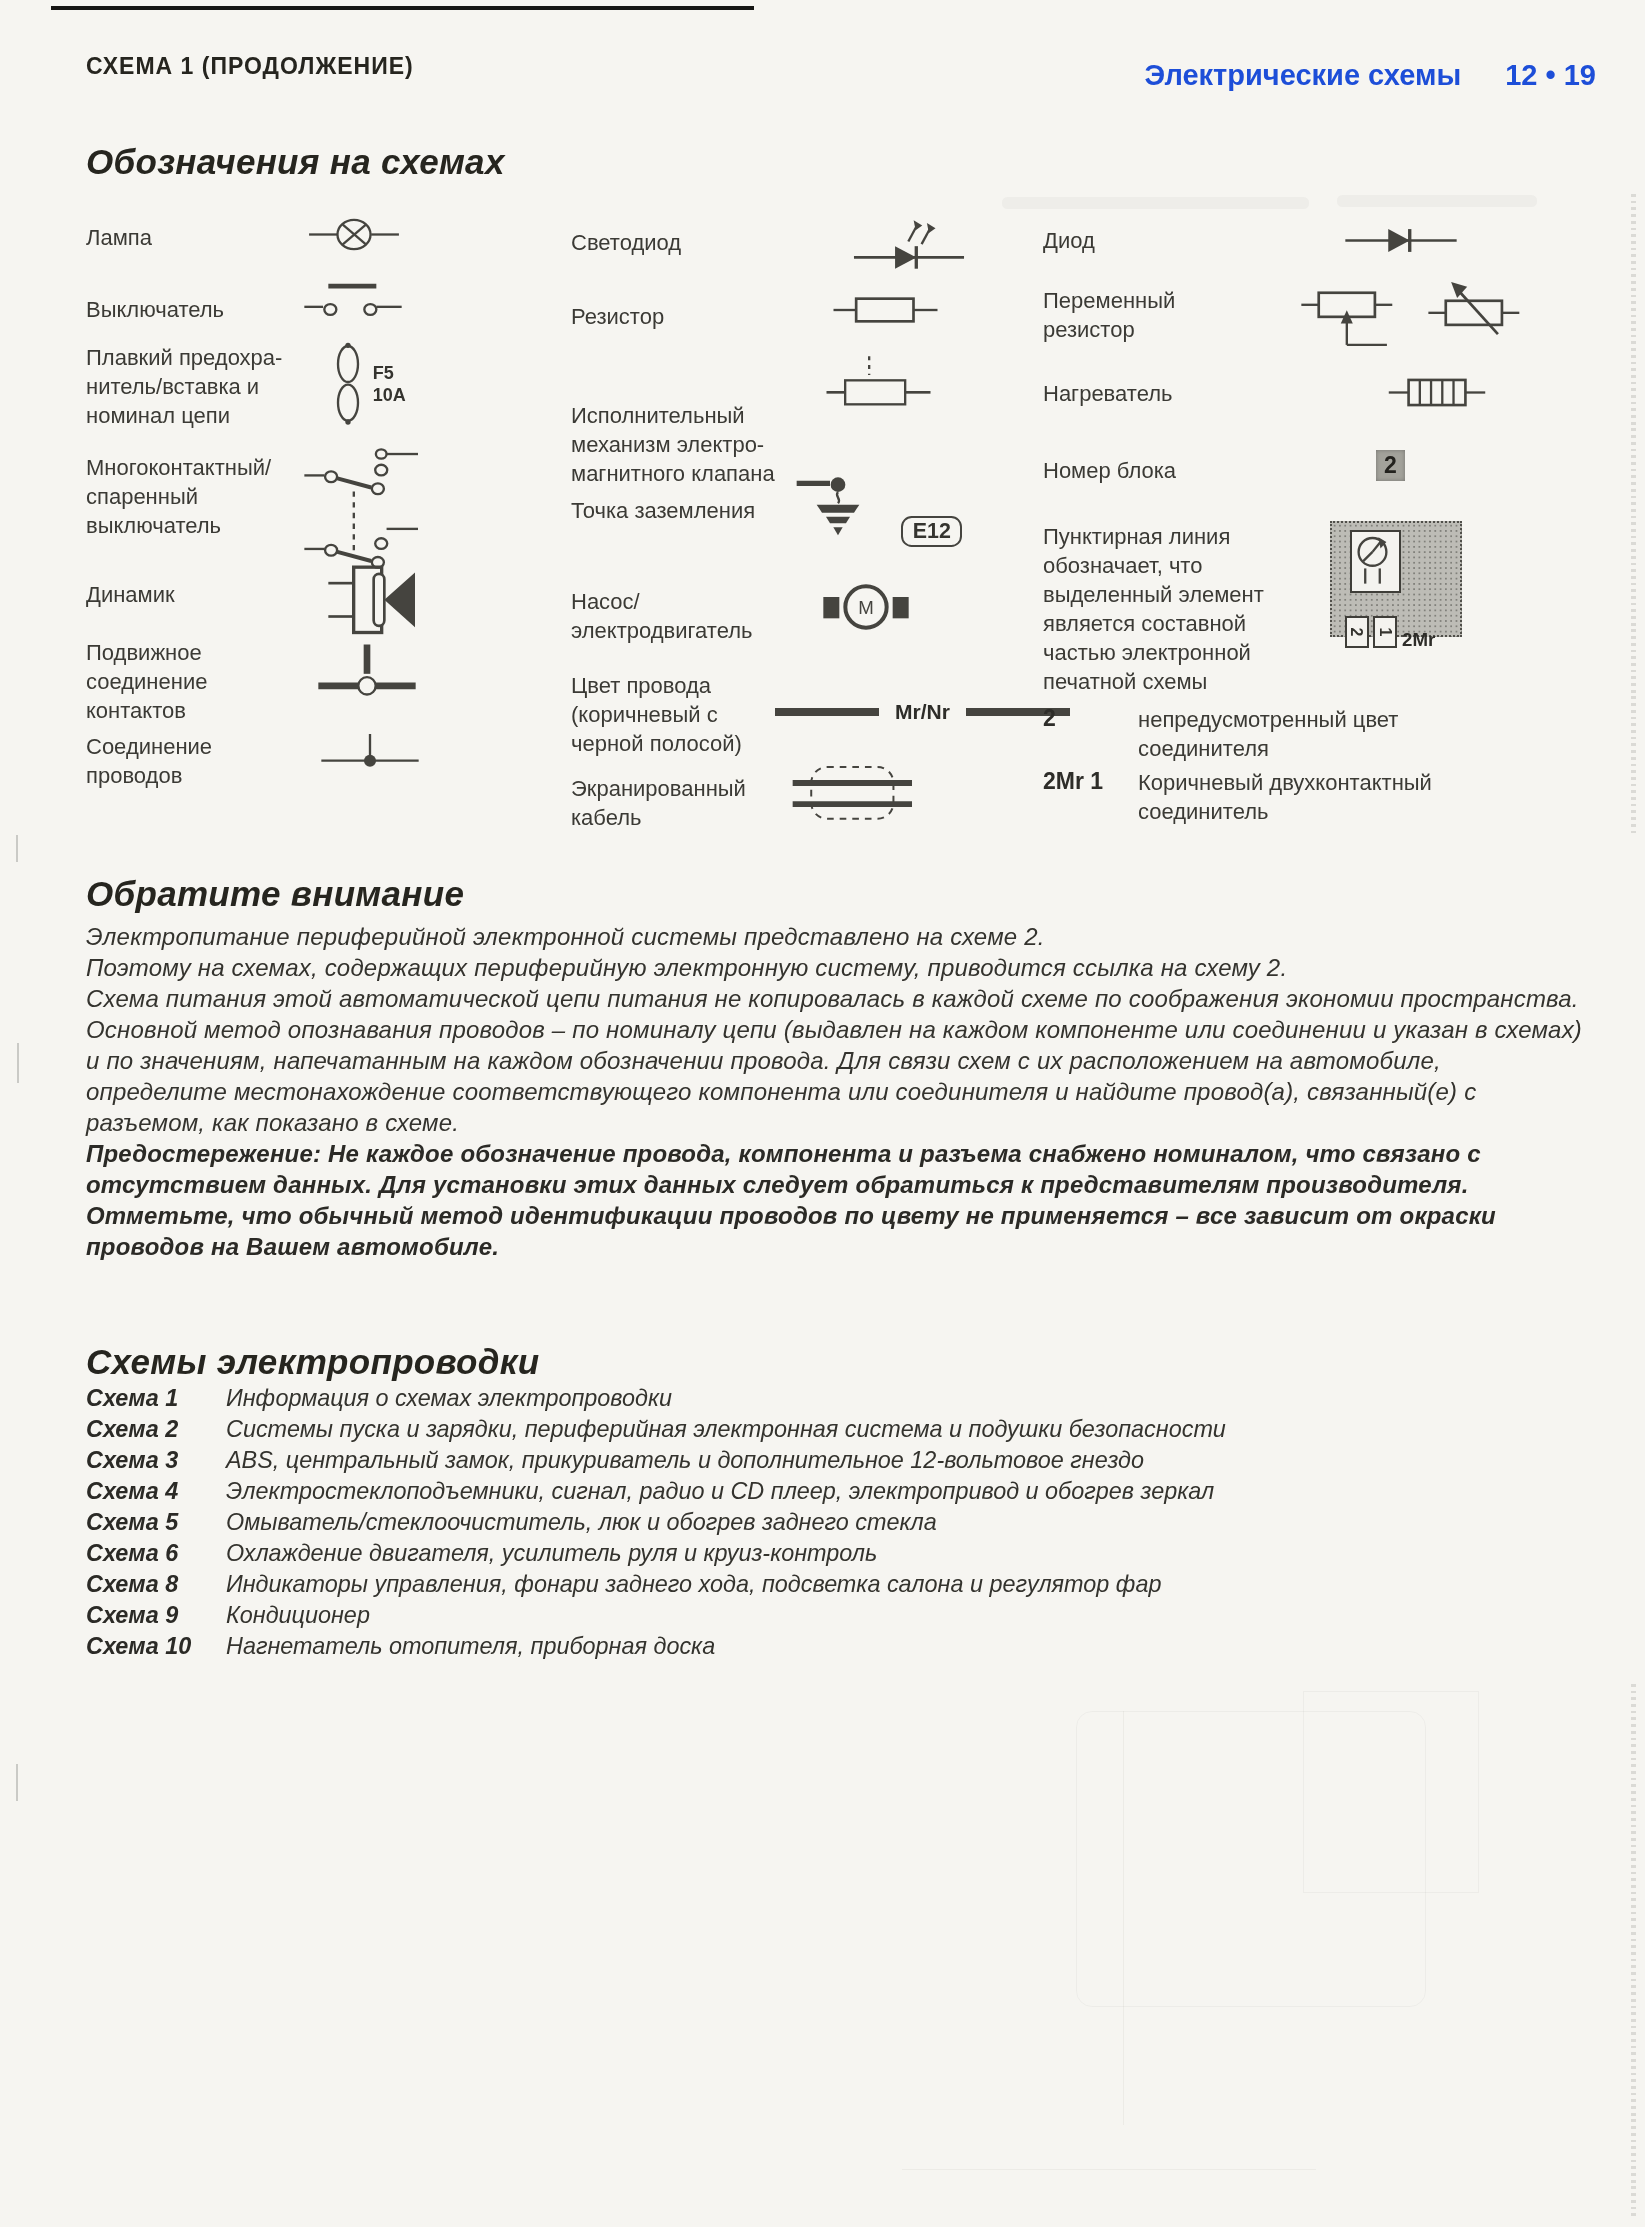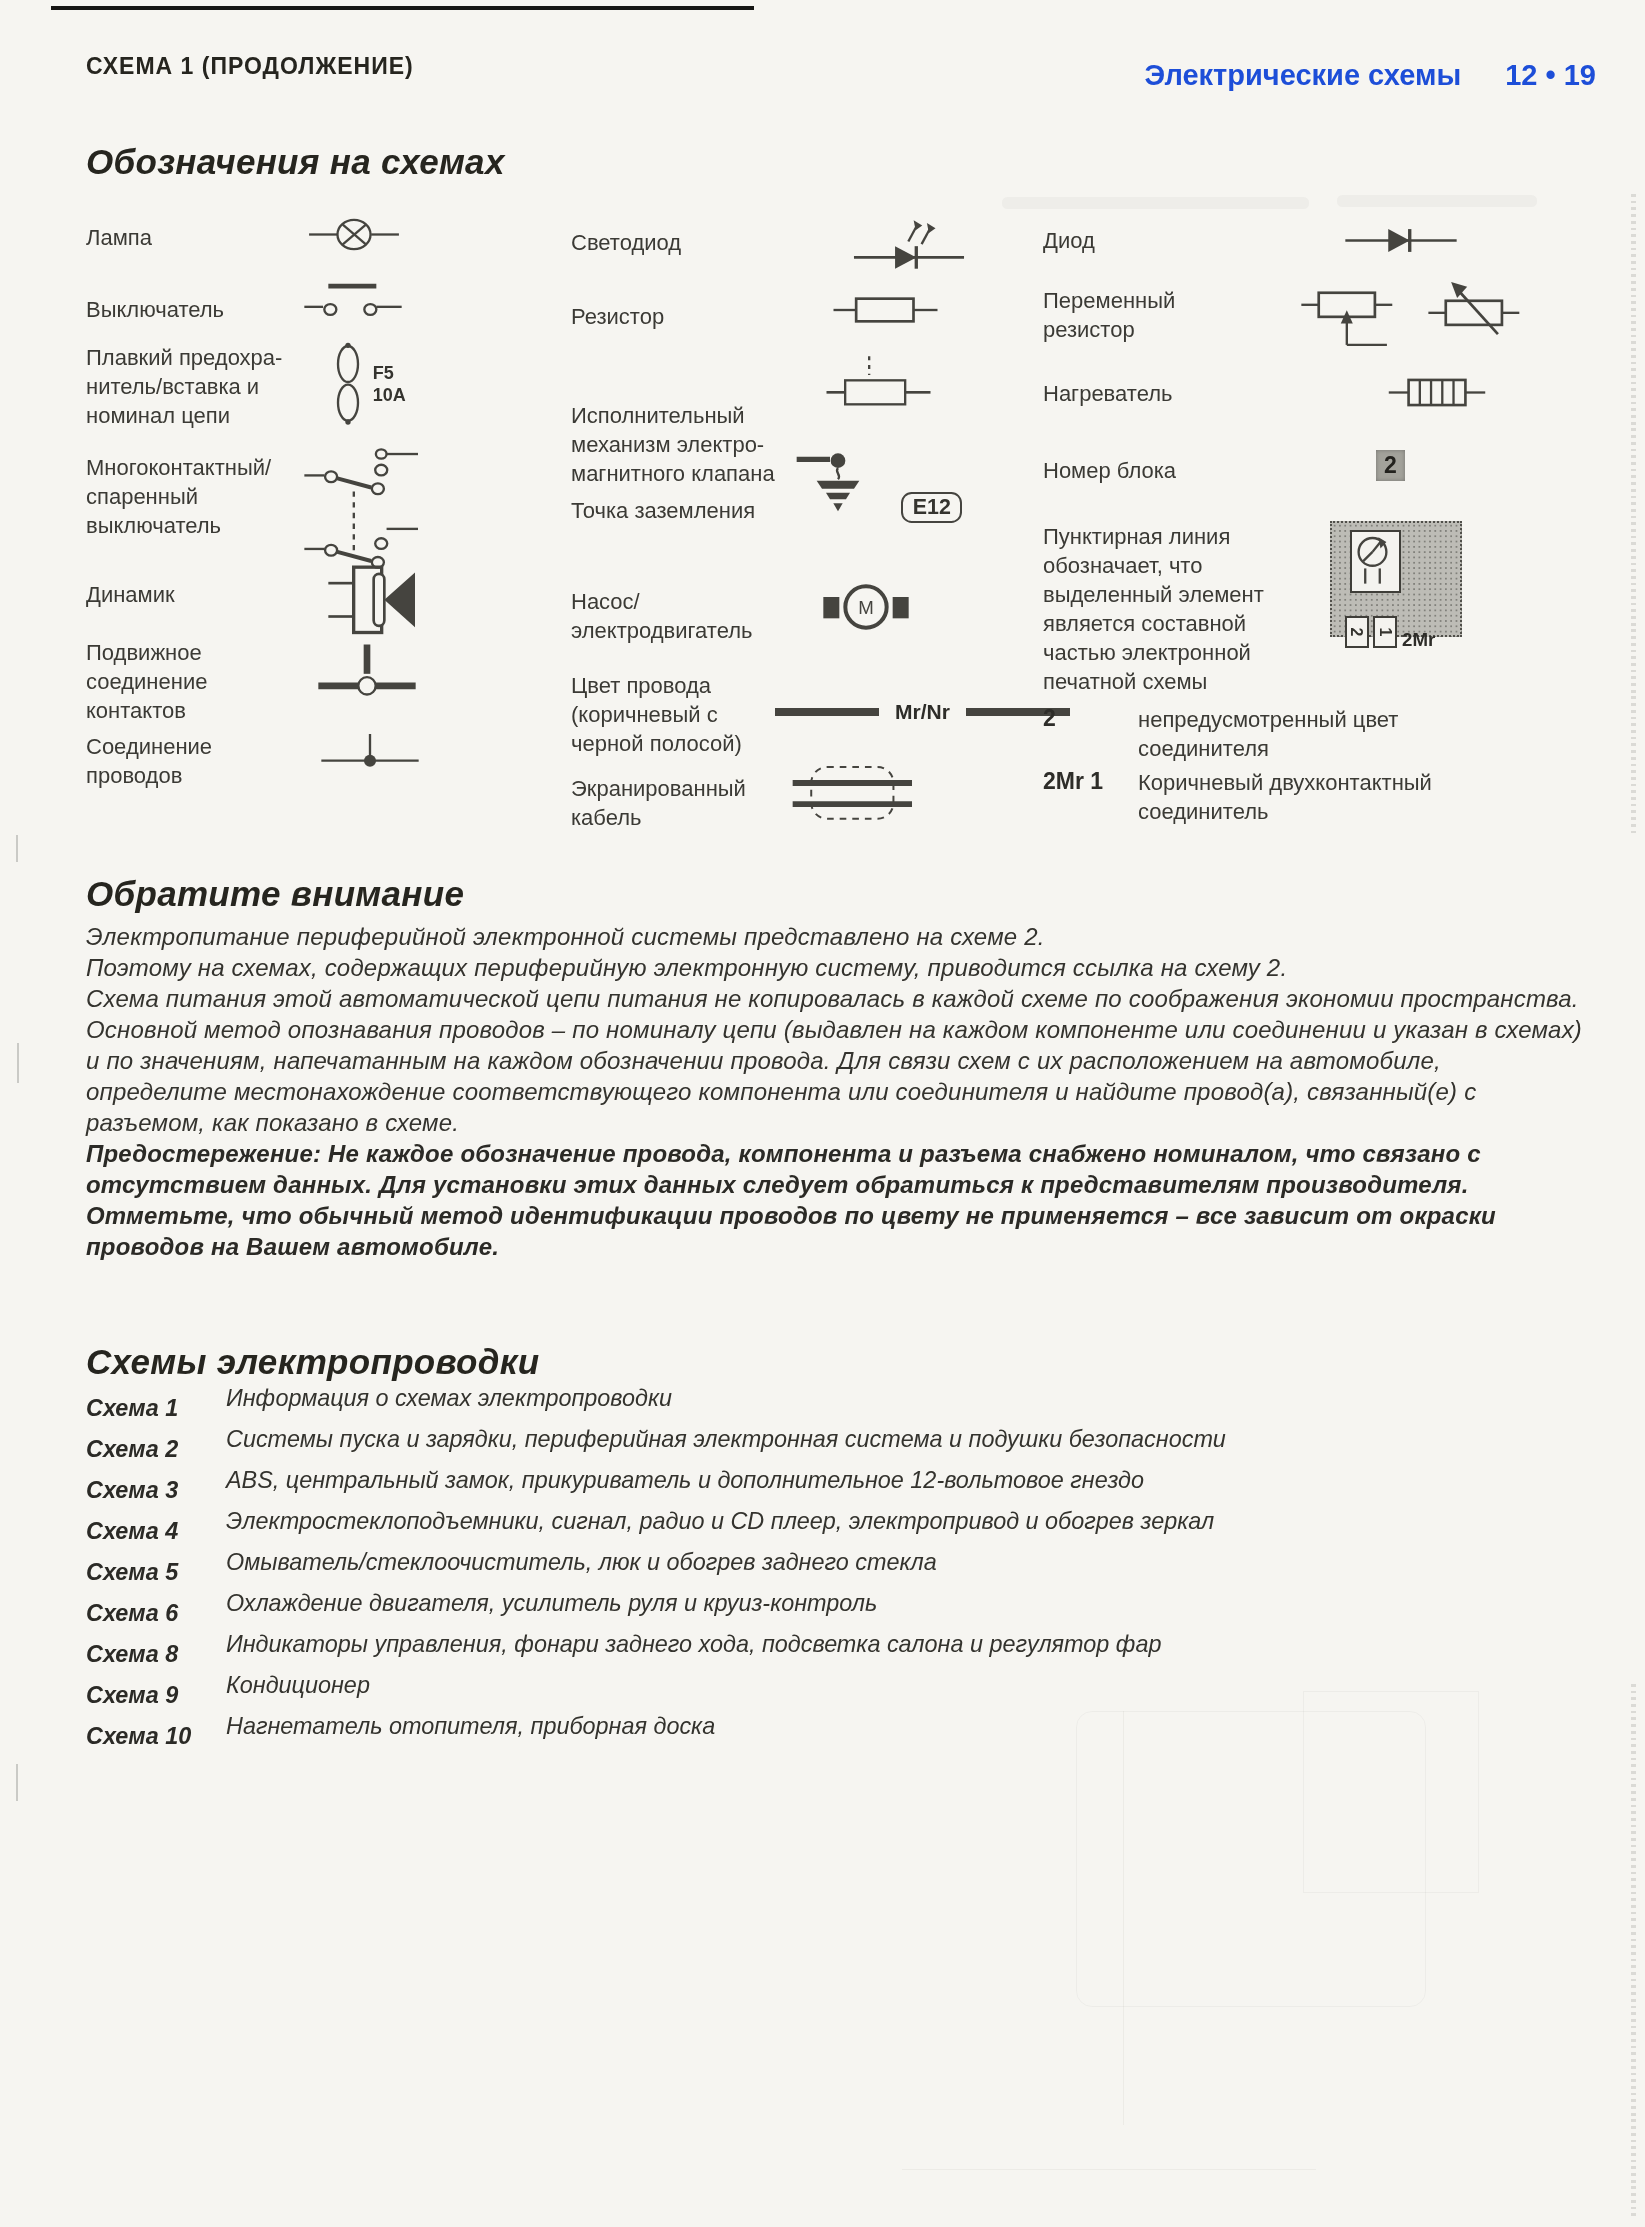--- a/index.html
+++ b/index.html
@@ -65,21 +65,21 @@
   
   .body-copy{position:absolute;left:86px;top:921px;width:1502px;font-style:italic;
              font-size:24px;line-height:31px;color:#34332e;letter-spacing:0.2px;}
   .body-copy p{margin:0;}
   .warn{margin-top:8px;font-weight:bold;color:#2b2a26;}
 
   
   .schemes{position:absolute;left:86px;top:1383px;width:1504px;font-size:23.4px;
            font-style:italic;line-height:31px;color:#34332e;}
   .srow{display:flex;}
-  .snum{width:140px;font-weight:bold;flex:none;color:#2b2a26;margin-top:10px;}
+  .snum{width:140px;font-weight:bold;flex:none;color:#2b2a26;}
 </style>
 </head>
 <body>
 
 <div class="page">
 
   <div class="topbar"></div>
   <div class="edge-mark" style="left:16px;top:835px;width:2px;height:27px;"></div>
   <div class="edge-mark" style="left:17.4px;top:1043px;width:2px;height:40px;"></div>
   <div class="edge-mark" style="left:16px;top:1764px;width:2px;height:37px;"></div>
@@ -233,21 +233,21 @@
           </pattern>
         </defs>
         <line class="st" x1="66" y1="2" x2="66" y2="30" style="stroke-dasharray:6,7"></line>
         <line class="st" x1="2" y1="56" x2="30" y2="56" style="stroke-width:4"></line>
         <rect x="30" y="38" width="90" height="36" fill="url(#hp)" stroke="#45443f" stroke-width="3.5"></rect>
         <line class="st" x1="120" y1="56" x2="158" y2="56" style="stroke-width:4"></line>
       </svg>
     </div>
 
     <div class="leg-label" style="top:281px;">Точка заземления</div>
-    <div class="sym" style="left:224px;top:235px;">
+    <div class="sym" style="left:224px;top:259px;">
       <svg width="94" height="64" viewBox="0 0 140 96">
         <line class="st" x1="2" y1="14" x2="52" y2="14" style="stroke-width:8"></line>
         <circle class="fl" cx="64" cy="16" r="11"></circle>
         <path class="st" d="M64,27 C58,33 70,37 64,44"></path>
         <polygon class="fl" points="32,46 96,46 88,58 40,58"></polygon>
         <polygon class="fl" points="46,64 82,64 76,74 52,74"></polygon>
         <polygon class="fl" points="57,80 71,80 64,92"></polygon>
       </svg>
       <div class="e12">E12</div>
     </div>

